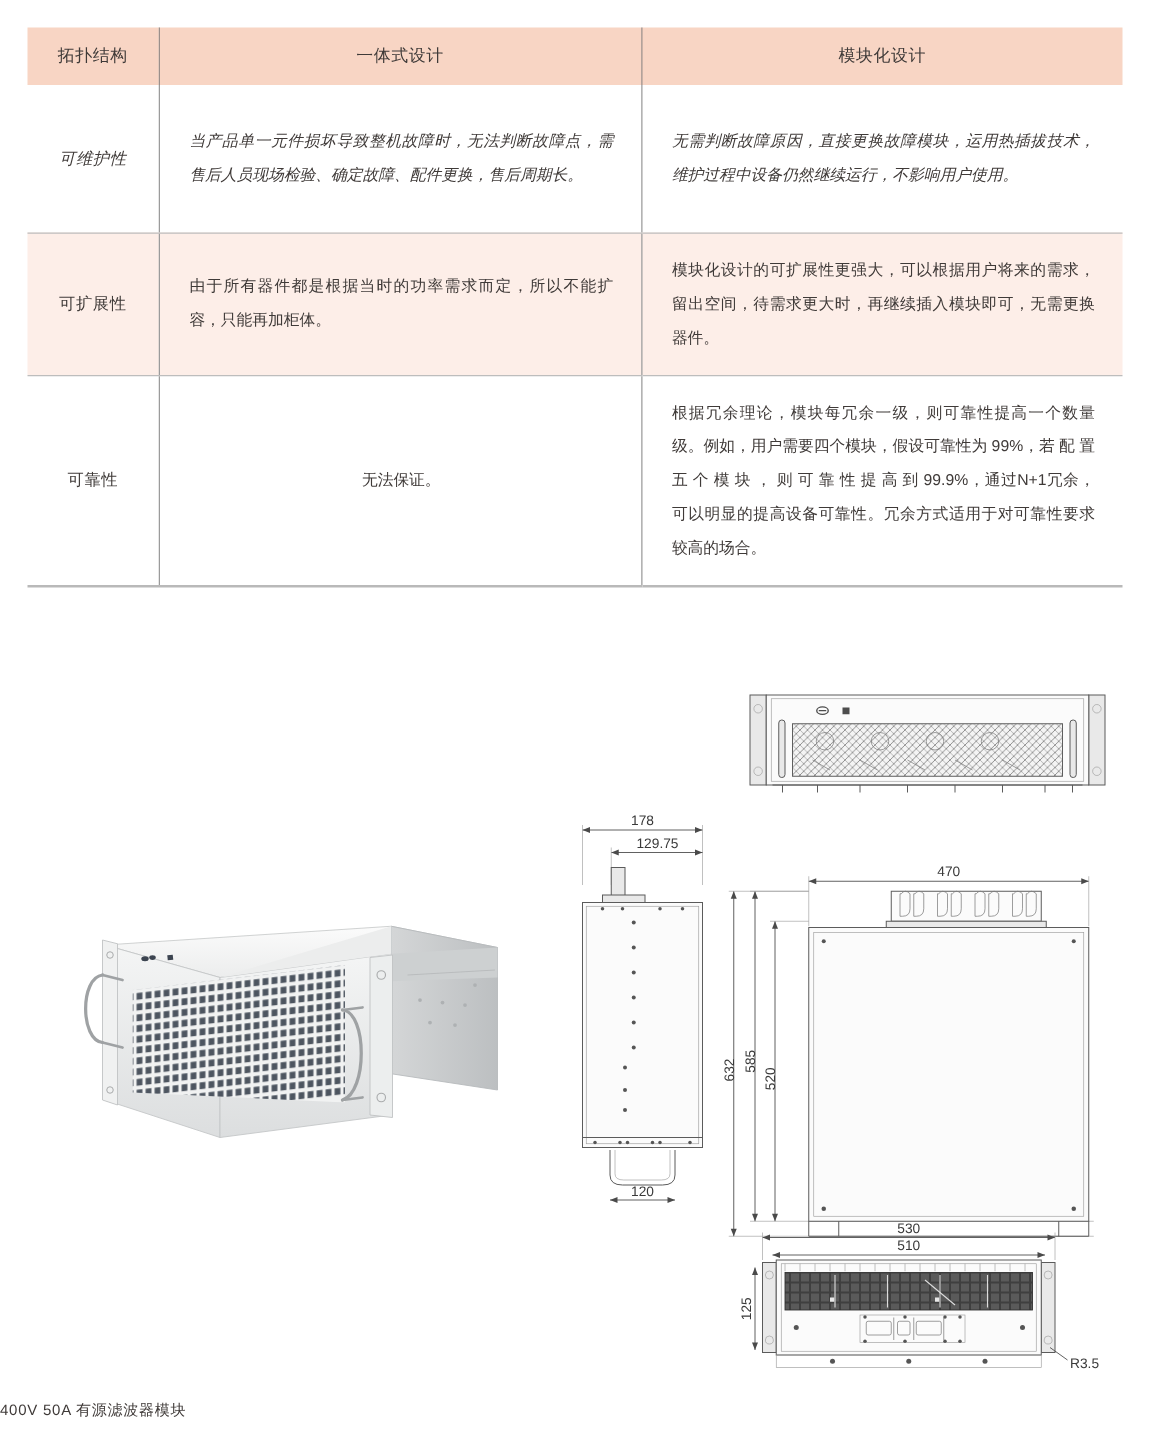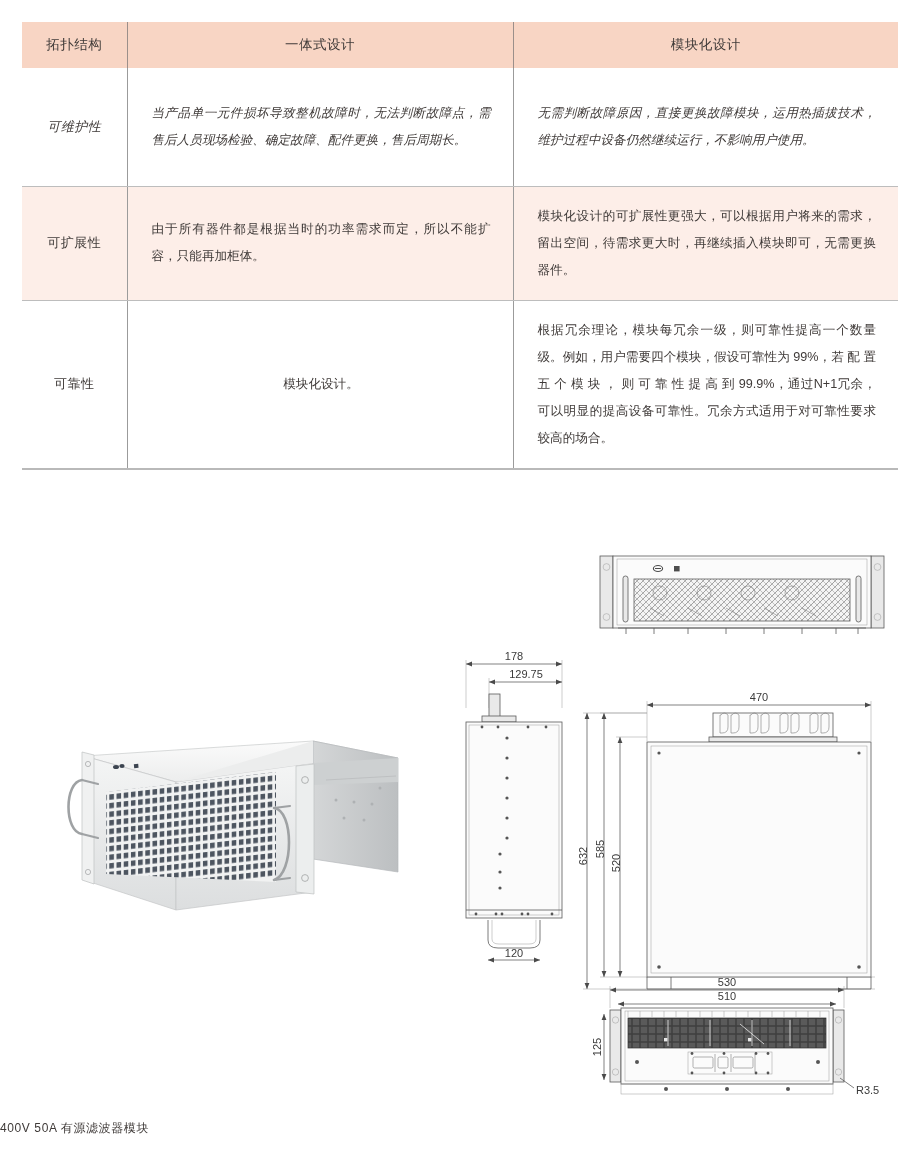--- a/index.html
+++ b/index.html
@@ -122,21 +122,21 @@
       </tr>
 
       <tr class="body-row r2 row-tint">
         <td class="lab">可扩展性</td>
         <td class="txt">由于所有器件都是根据当时的功率需求而定，所以不能扩容，只能再加柜体。</td>
         <td class="txt">模块化设计的可扩展性更强大，可以根据用户将来的需求，留出空间，待需求更大时，再继续插入模块即可，无需更换器件。</td>
       </tr>
 
       <tr class="body-row r3">
         <td class="lab">可靠性</td>
-        <td class="txt centered">模块化设计。</td>
+        <td class="txt centered">无法保证。</td>
         <td class="txt">根据冗余理论，模块每冗余一级，则可靠性提高一个数量级。例如，用户需要四个模块，假设可靠性为 99%，若 配 置 五 个 模 块 ， 则 可 靠 性 提 高 到 99.9%，通过N+1冗余，可以明显的提高设备可靠性。冗余方式适用于对可靠性要求较高的场合。</td>
       </tr>
     </tbody>
   </table>
 </div>
 
 <div class="figures">
 
   <div class="photo">
     <svg width="340" height="205" viewBox="0 0 340 205">

